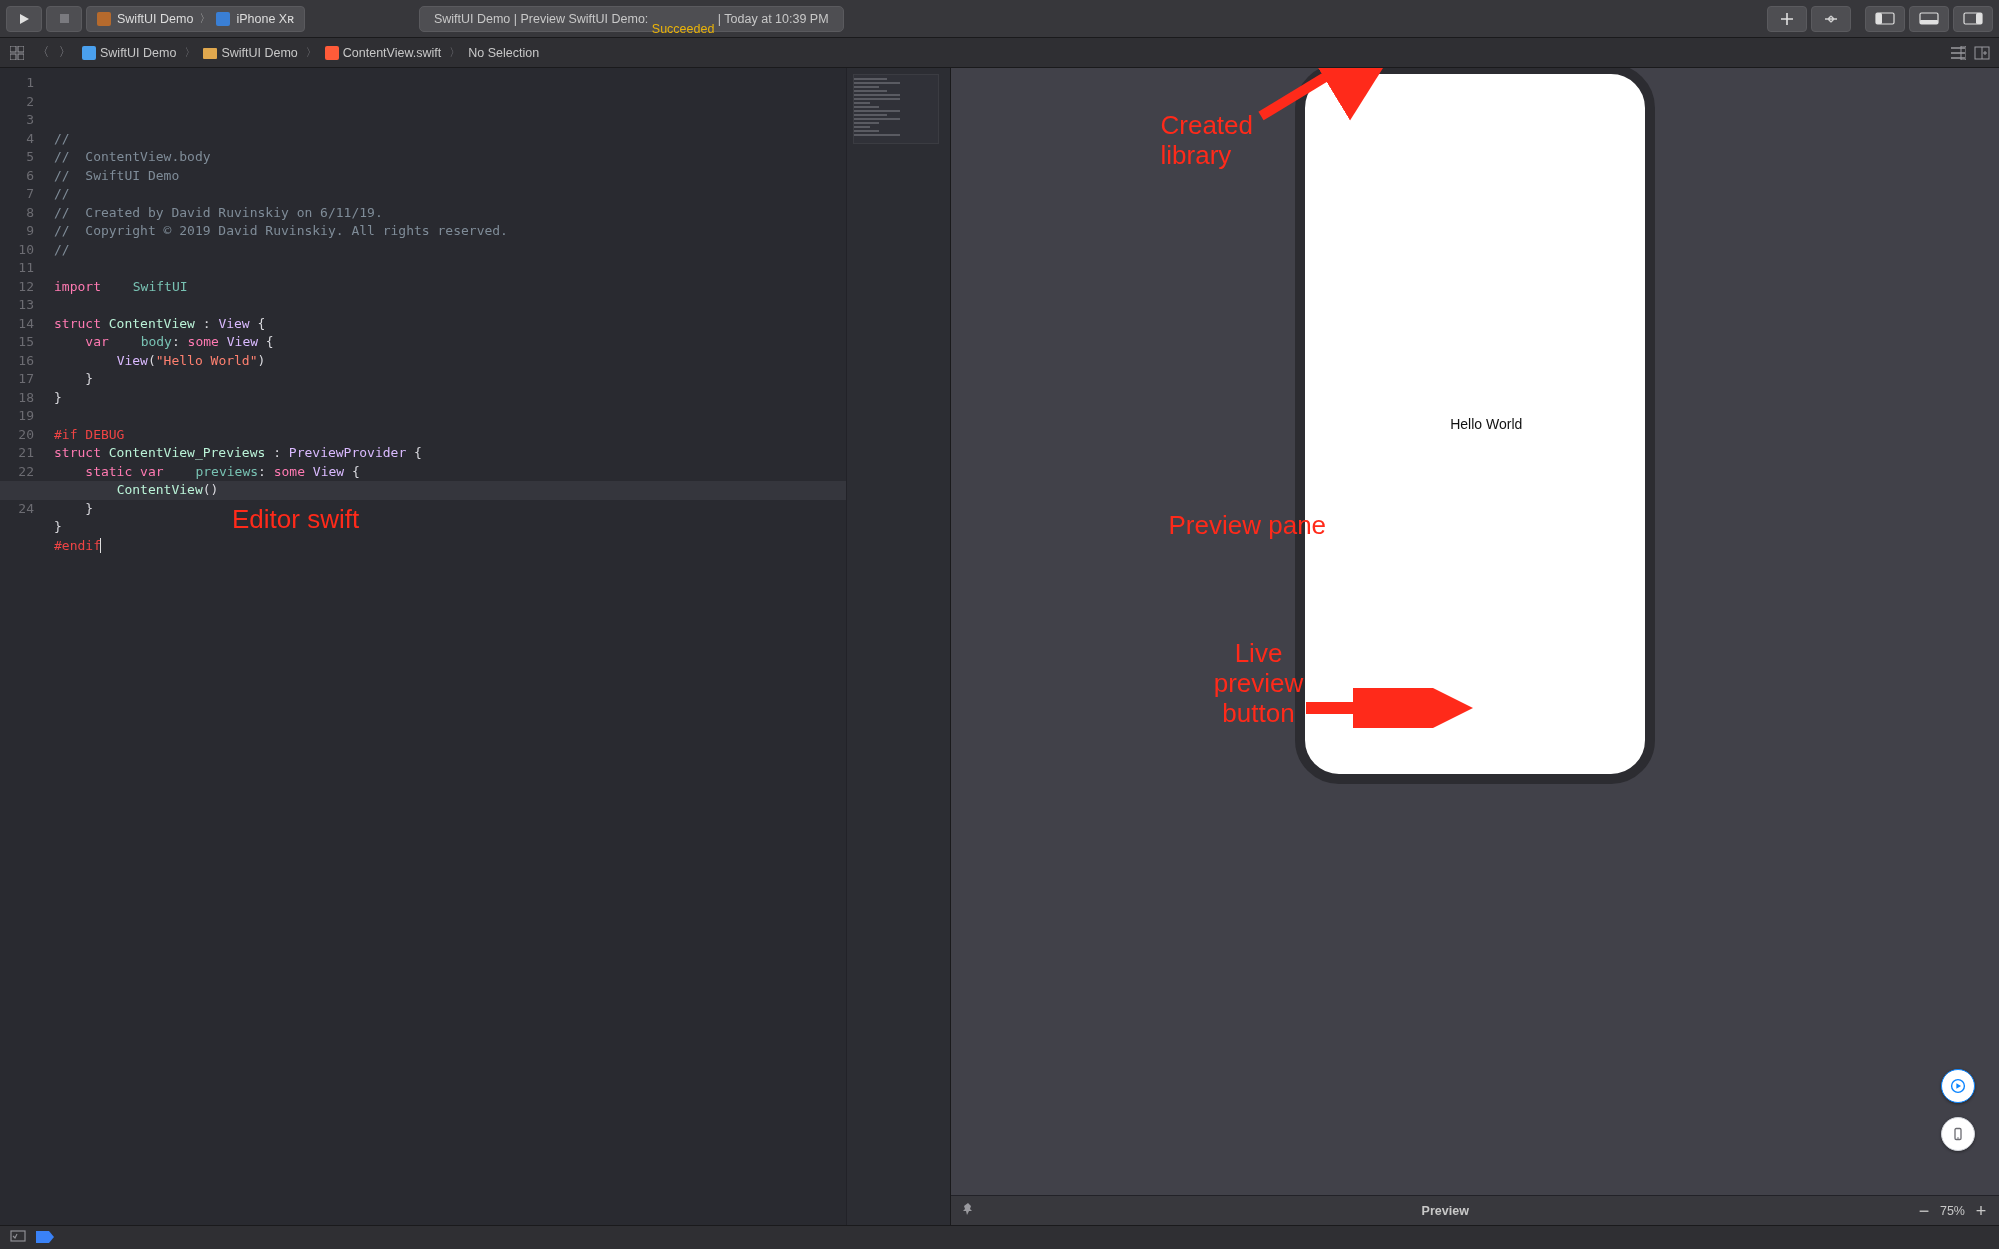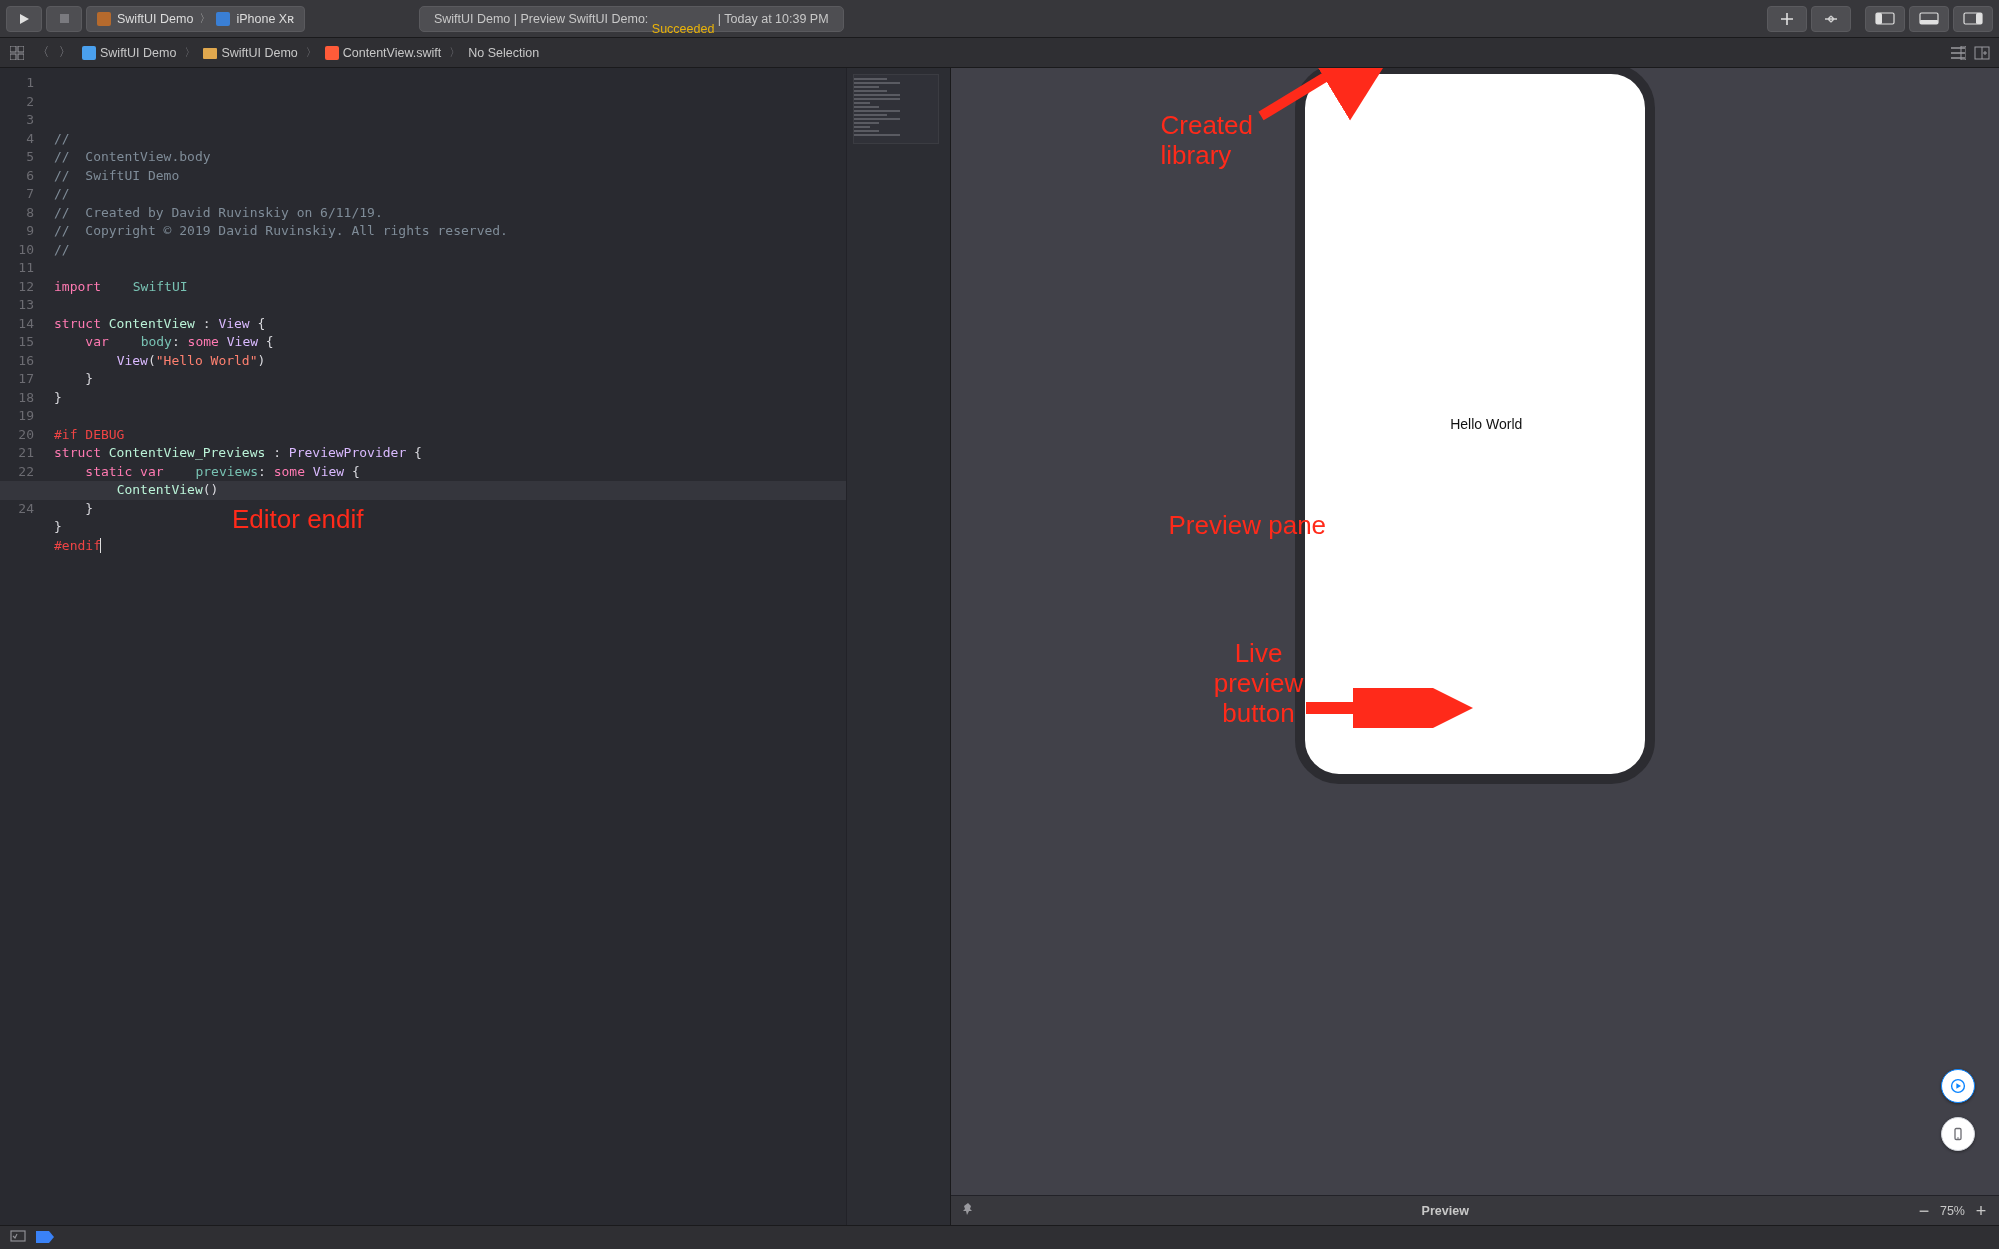--- a/index.html
+++ b/index.html
@@ -458,21 +458,21 @@
           <div class="ml sa"></div>
             <div class="ml sb"></div>
             <div class="ml sc"></div>
           <div class="ml sd"></div>
             <div class="ml sc"></div>
             <div class="ml sb"></div>
         </div>
       </div>
     </div>
 
-    <div class="anno" style="left:232px; top:436px;">Editor endif</div>
+    <div class="anno" style="left:232px; top:436px;">Editor swift</div>
   </div>
 
   <div class="preview-col">
     <div class="canvas-area">
       <div class="device">
         <span class="device-label">Hello World</span>
       </div>
 
       <div class="float-btns">
         <div class="round-btn play">

